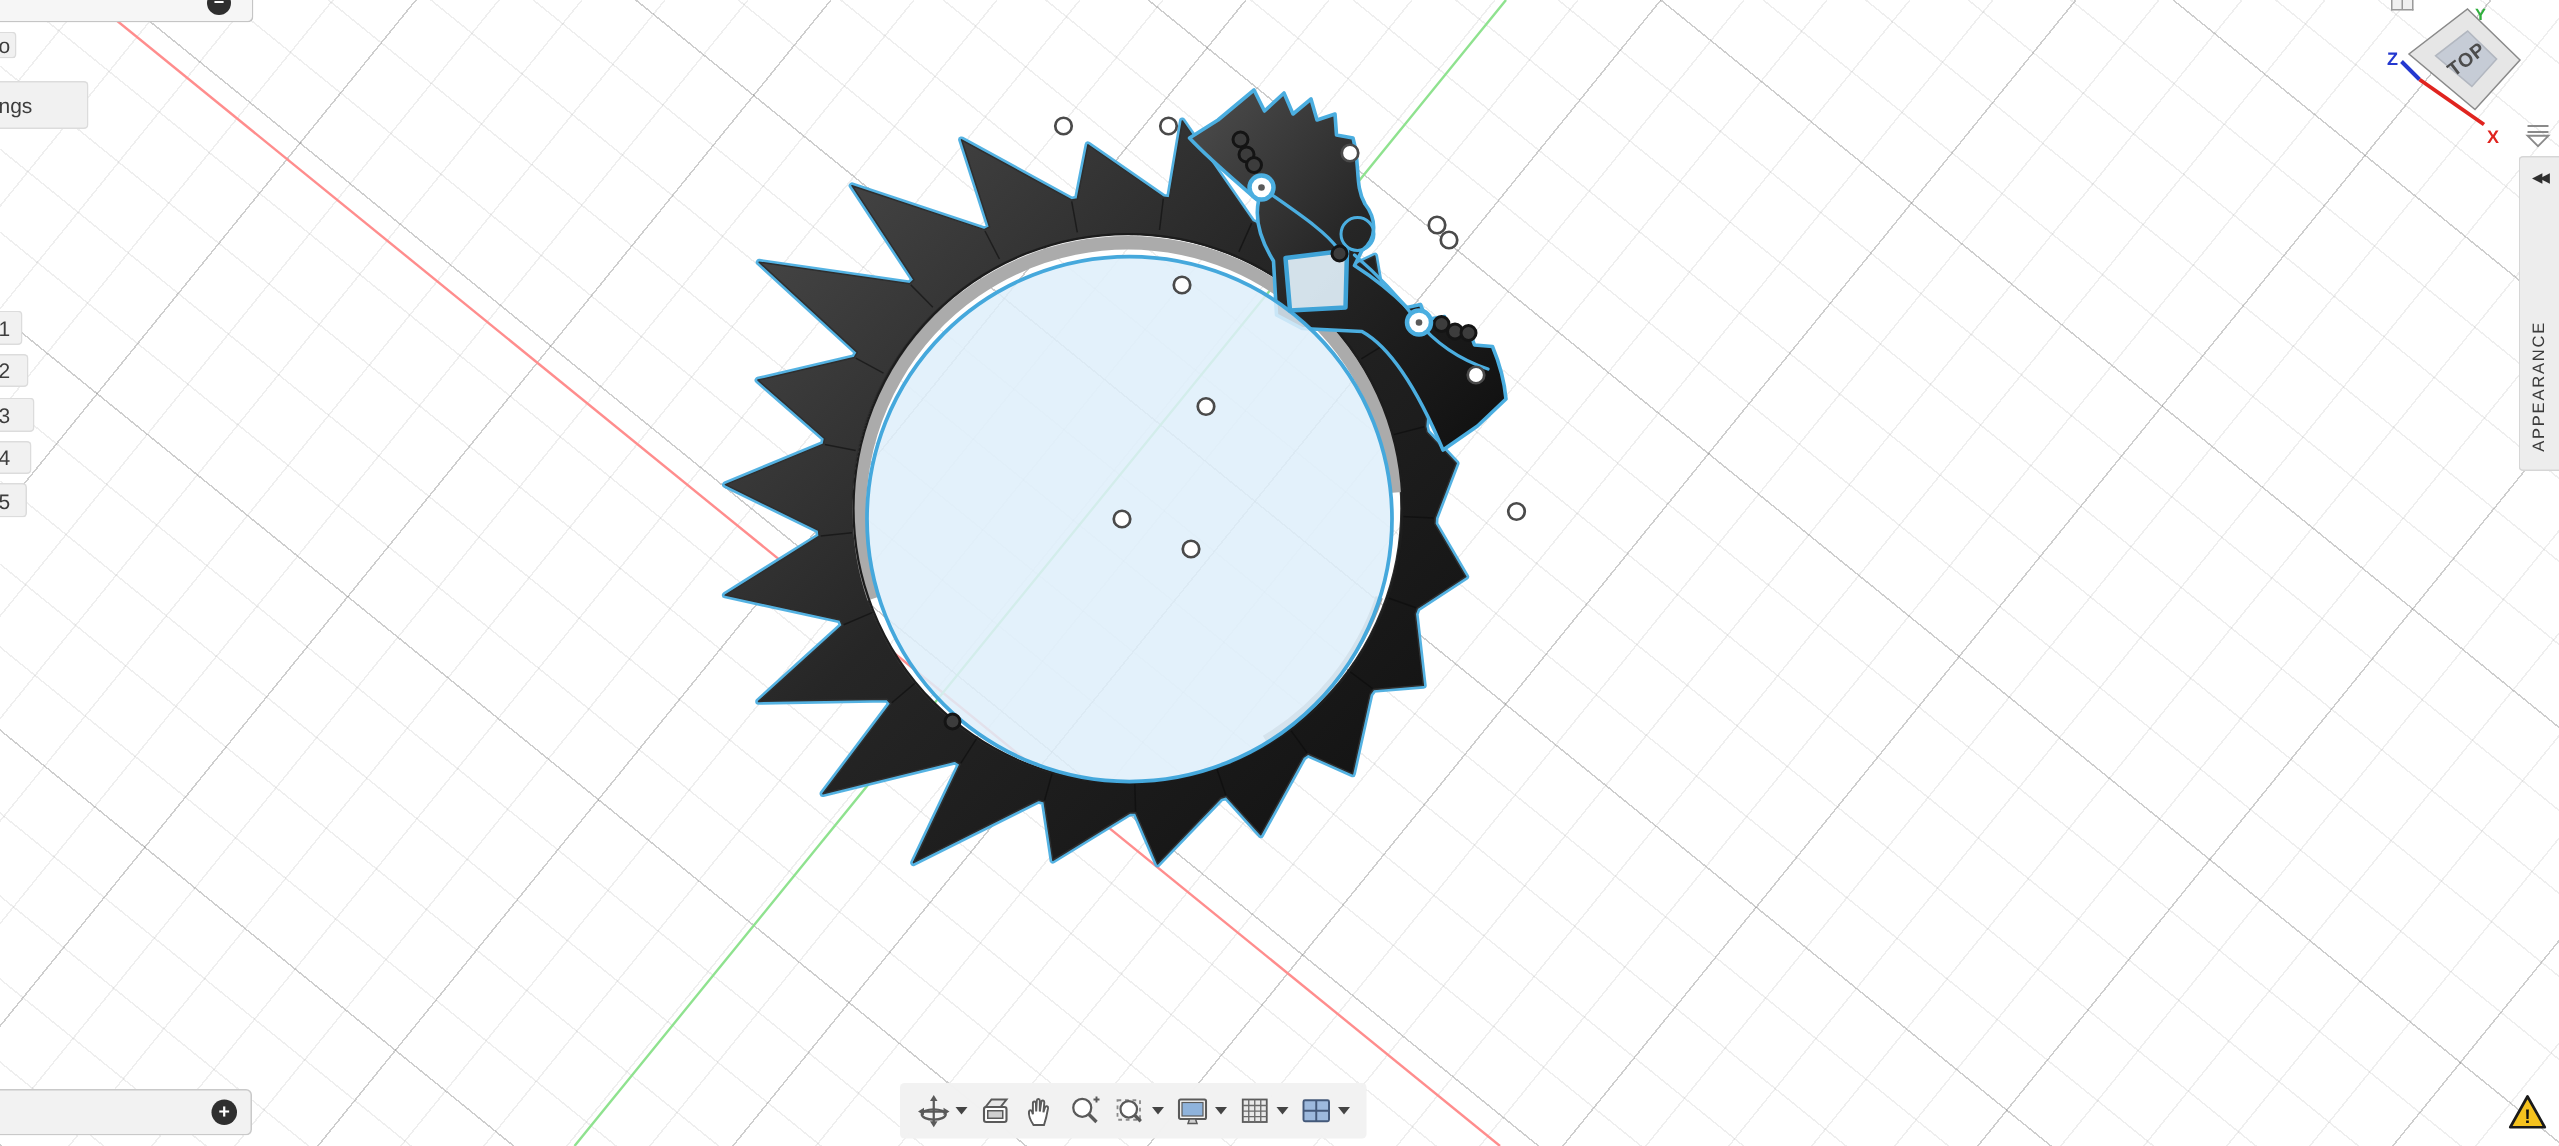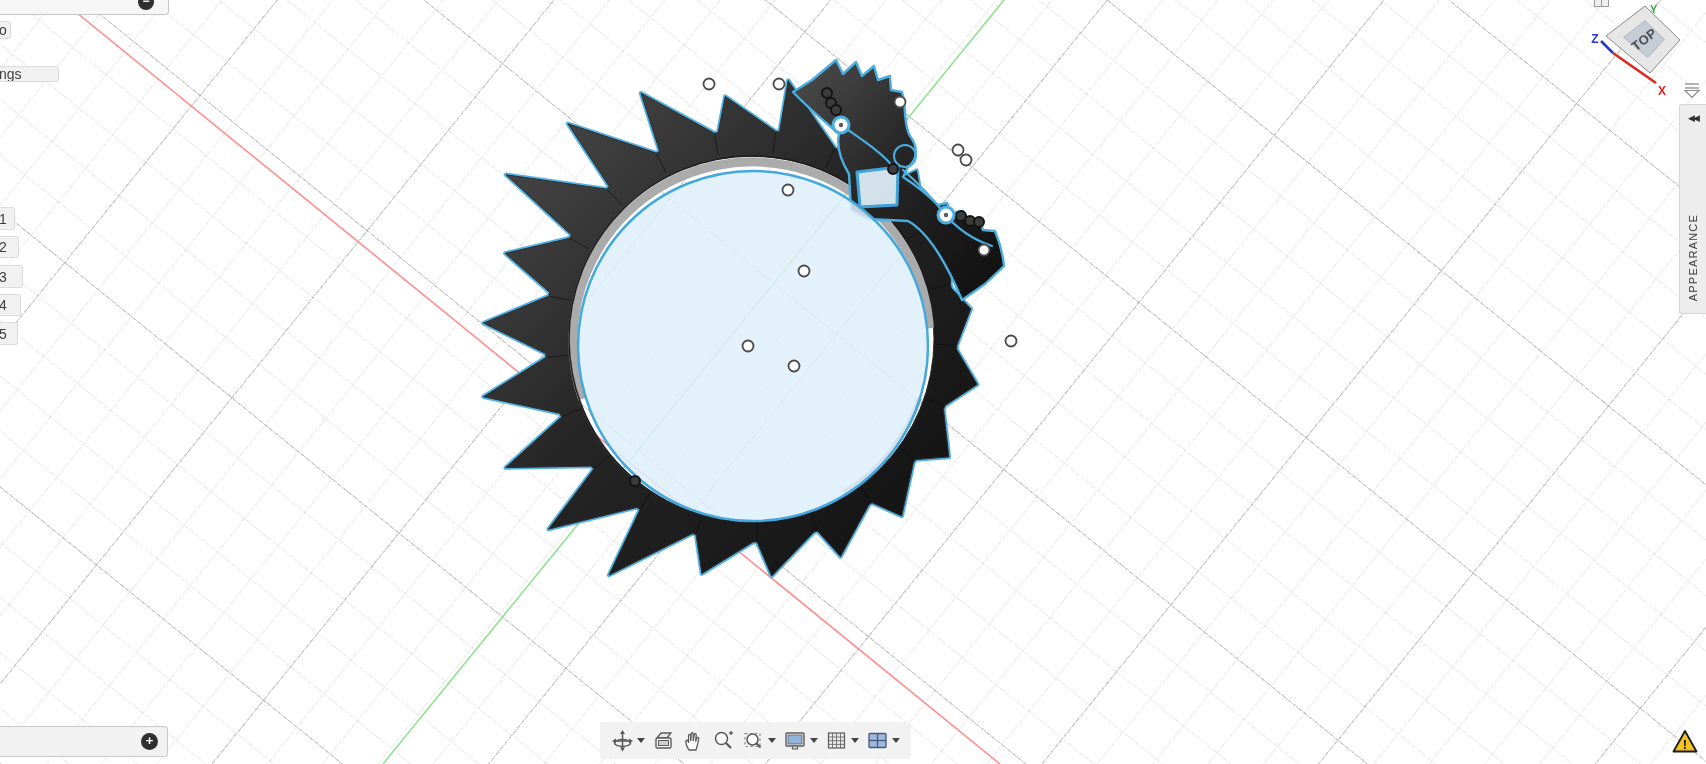--- a/index.html
+++ b/index.html
@@ -147,21 +147,21 @@
       </g>
   </svg>
 
   <div class="lp-header">
     <div class="collapse-dot">−</div>
   </div>
   <div id="lp-items">
       <div class="lp-item" style="top: 21px; width: 11px; height: 18px;">
         <span>o</span>
       </div>
-      <div class="lp-item" style="top: 66px; width: 59px; height: 16px;">
+      <div class="lp-item" style="top: 54px; width: 59px; height: 32px;">
         <span>ngs</span>
       </div>
       <div class="lp-item" style="top: 207px; width: 15px; height: 23px;">
         <span>1</span>
       </div>
       <div class="lp-item" style="top: 236px; width: 19px; height: 22px;">
         <span>2</span>
       </div>
       <div class="lp-item" style="top: 265px; width: 23px; height: 23px;">
         <span>3</span>

